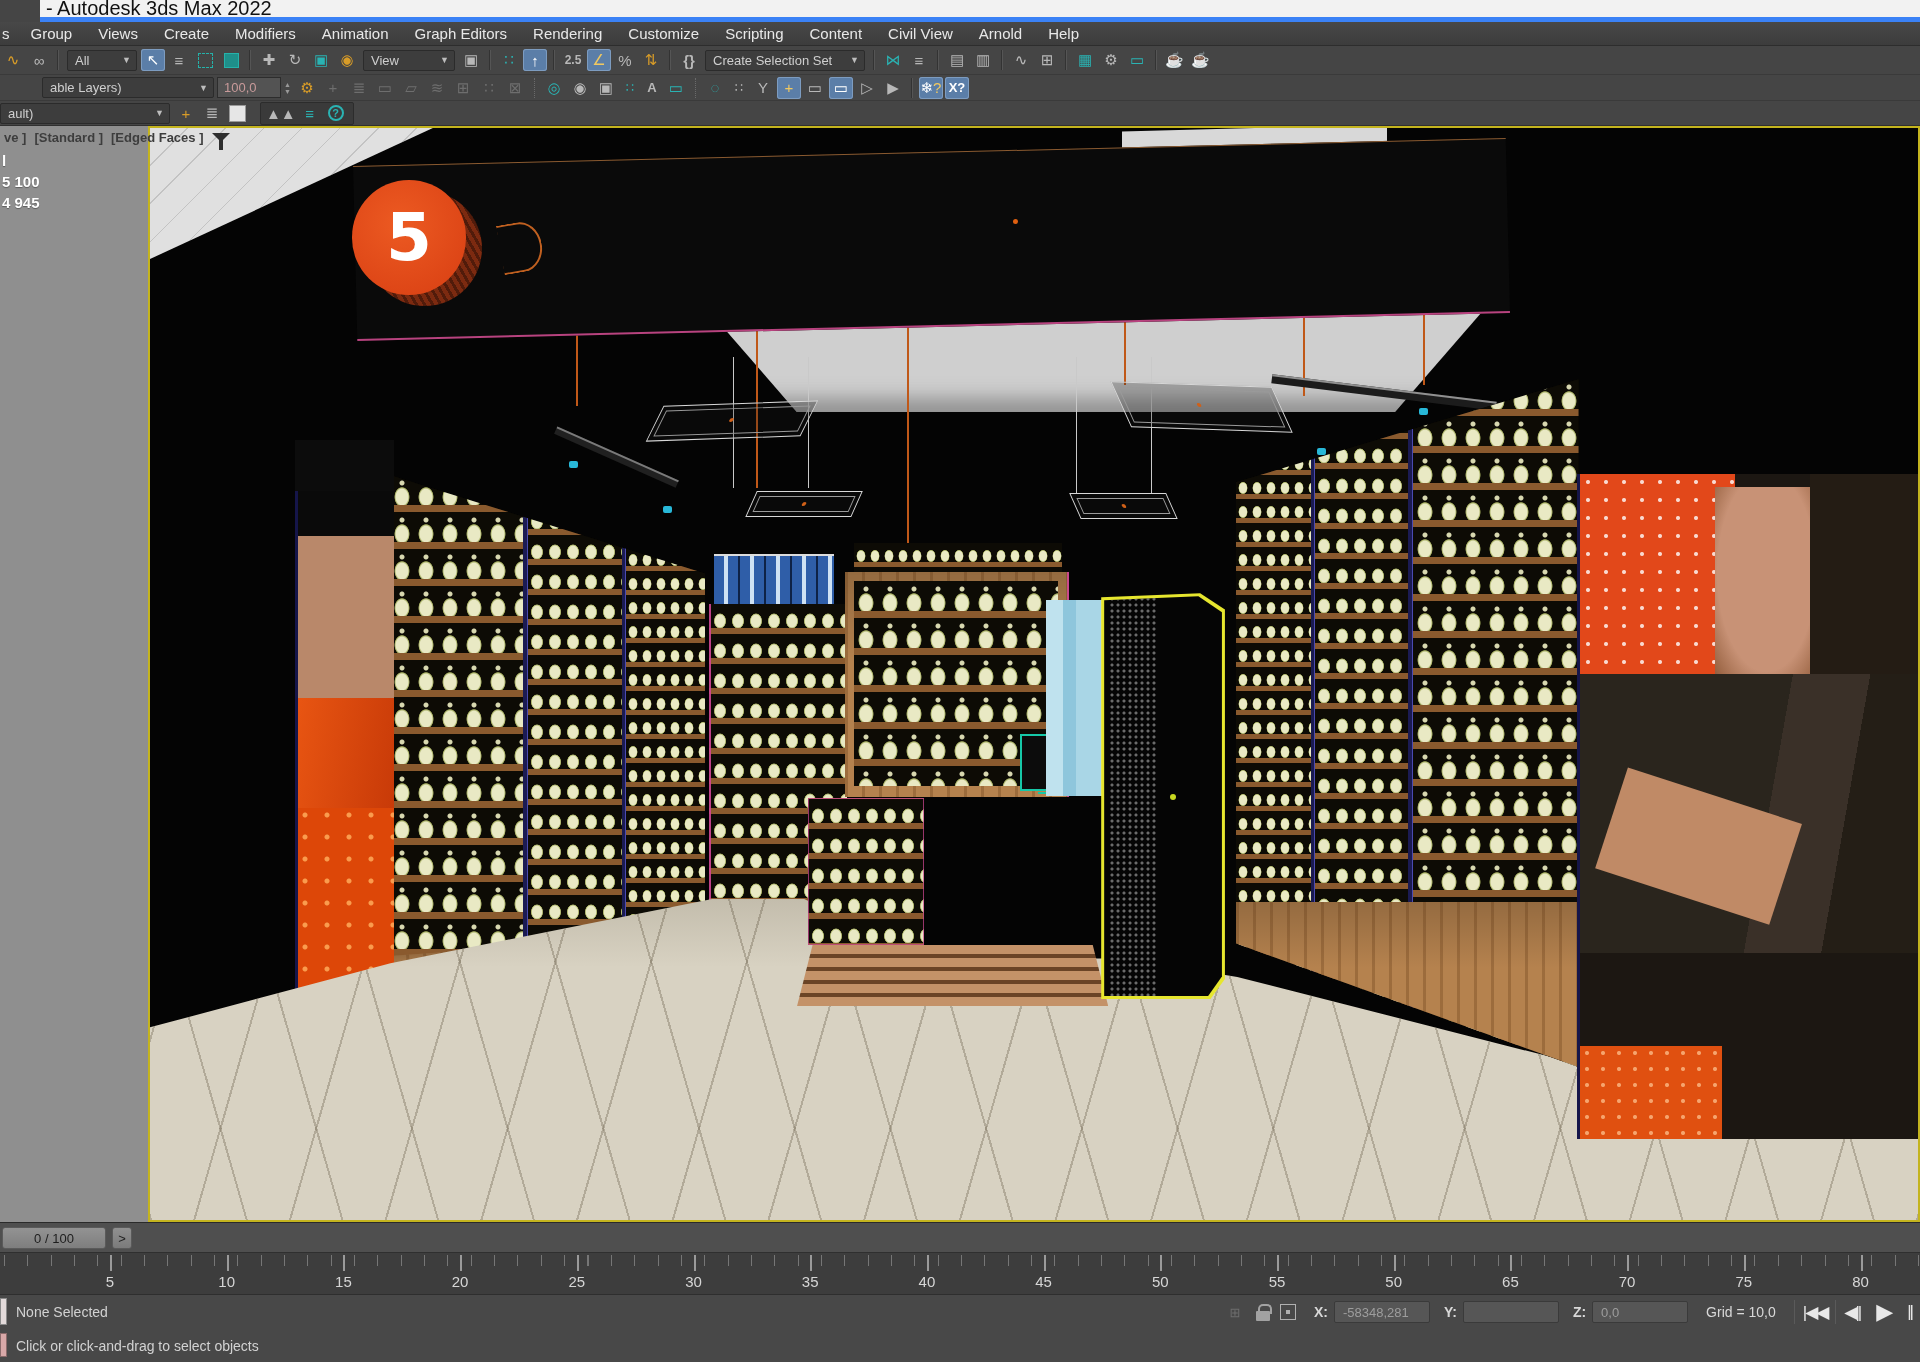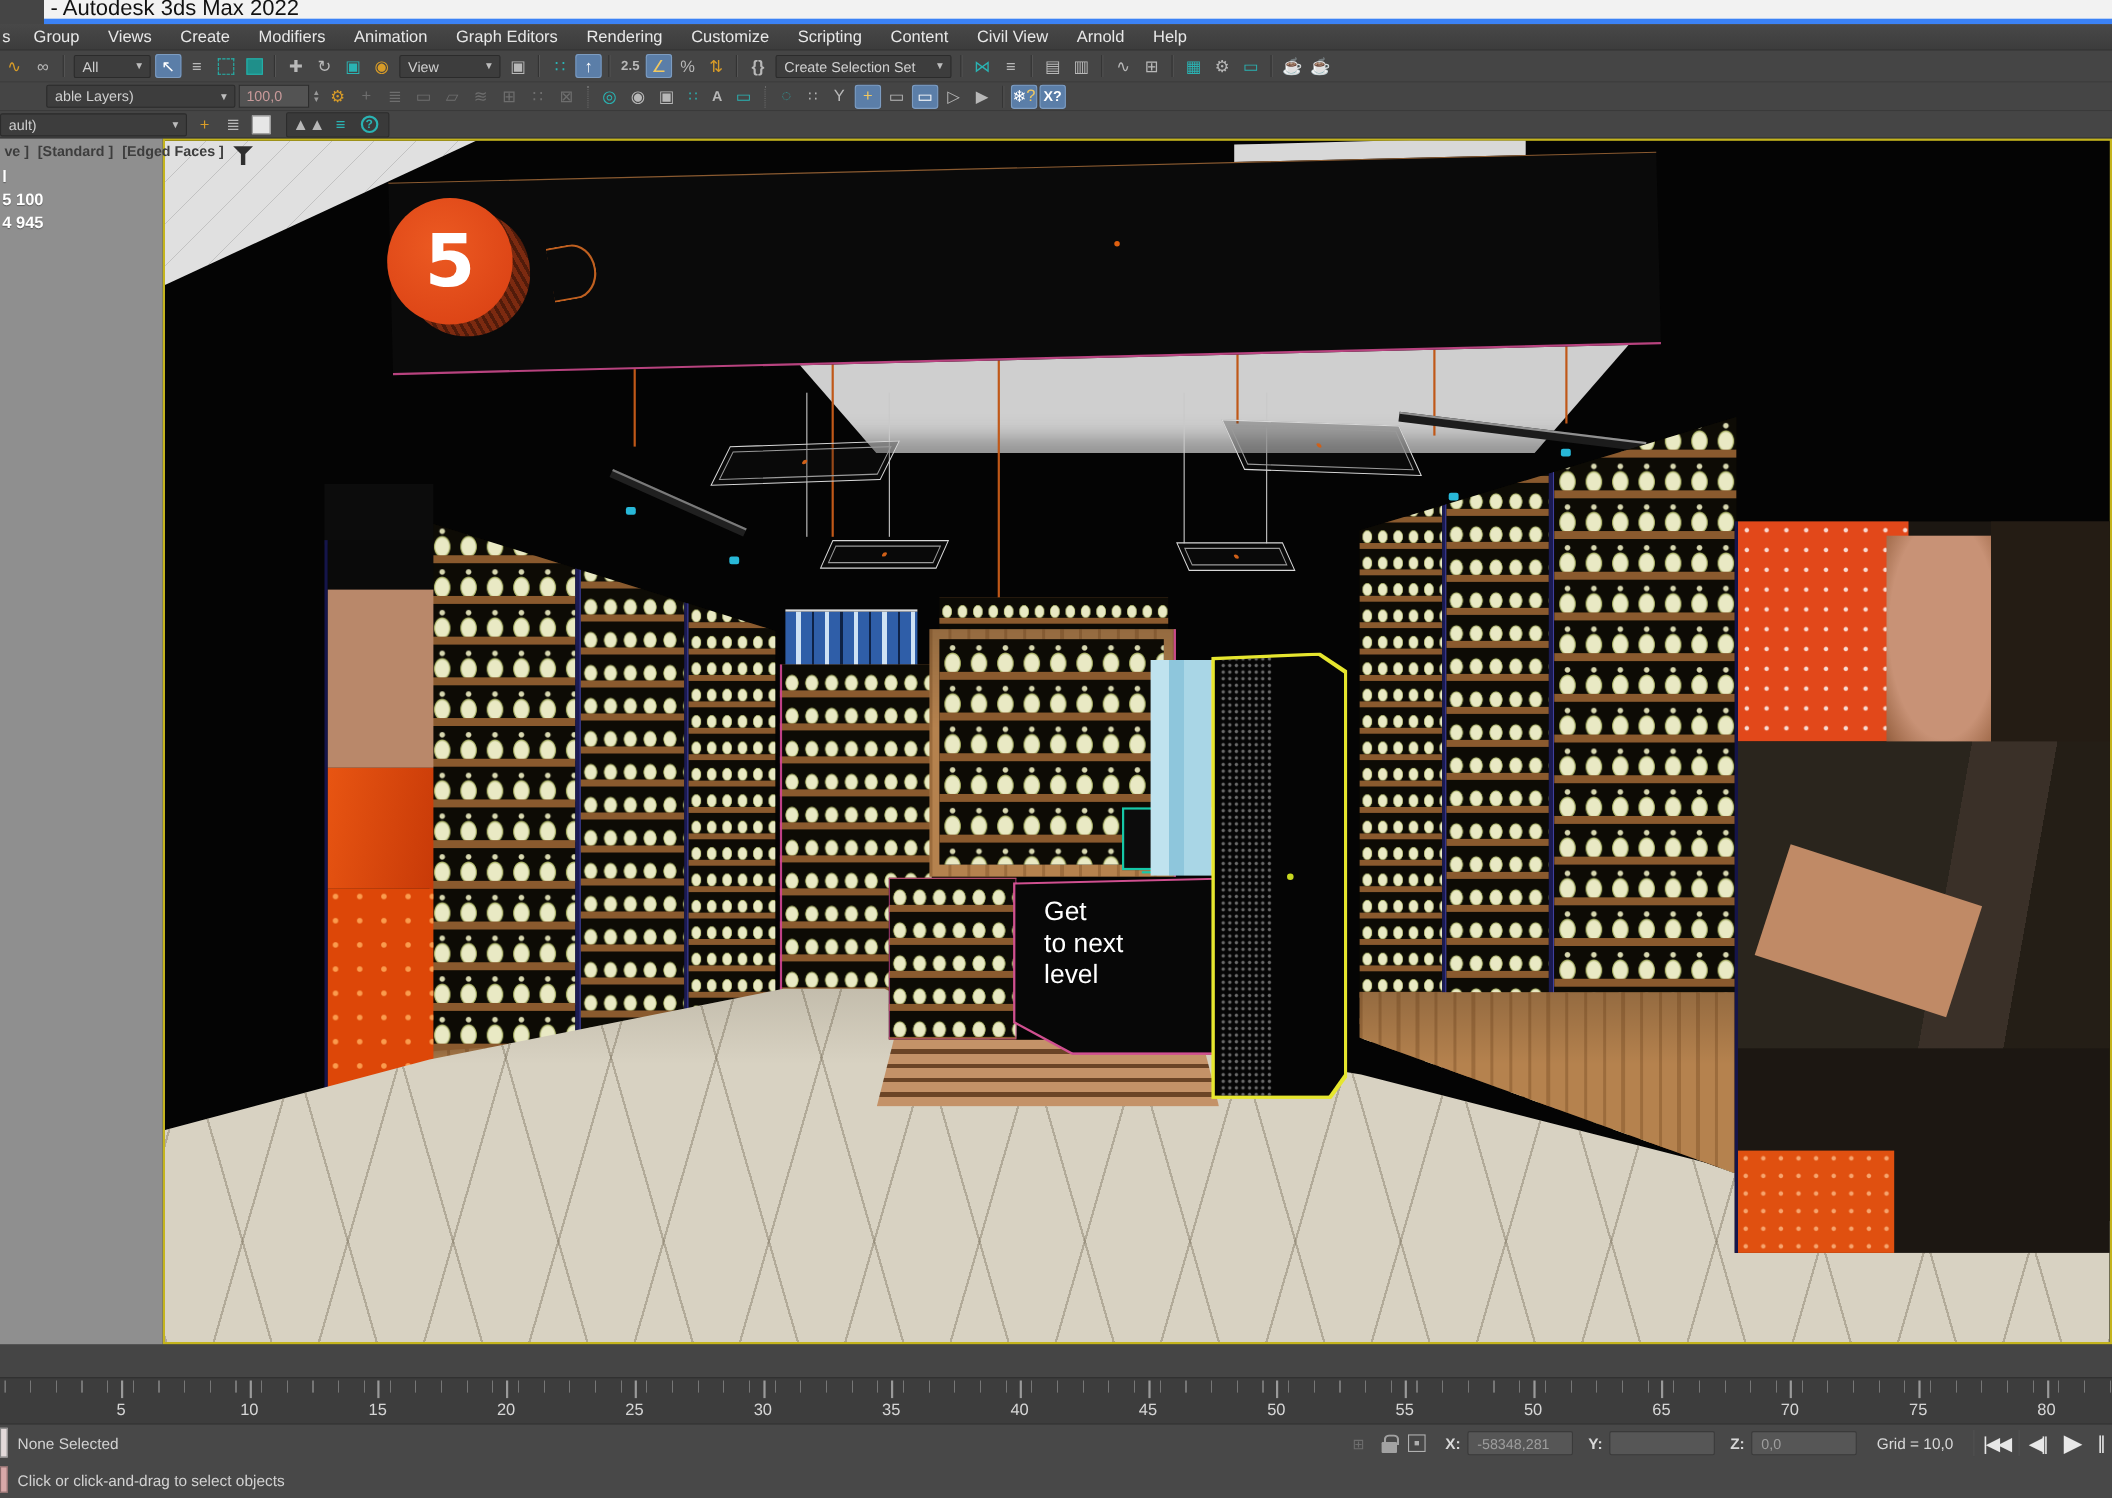--- a/index.html
+++ b/index.html
@@ -367,29 +367,20 @@
 
       <div class="sc" style="left:0;top:58%;width:100%;height:42%;
         clip-path:polygon(0 100%,0 58%,13.6% 44%,31.8% 30%,37% 30%,44% 43%,55.2% 43%,61.5% 47%,80.8% 66%,100% 76%,100% 100%);
         background-color:#d8d2c2;background-image:
           linear-gradient(to bottom, rgba(60,50,30,.4), rgba(0,0,0,0) 45%),
           repeating-linear-gradient(74deg, rgba(120,110,90,.4) 0 2px, rgba(0,0,0,0) 2px 92px),
           repeating-linear-gradient(-74deg, rgba(120,110,90,.4) 0 2px, rgba(0,0,0,0) 2px 92px)"></div>
 
       <div class="sc jars-sm" style="left:37.2%;top:61.4%;width:6.6%;height:13.4%;border:1px solid rgba(210,70,150,.7)"></div>
       <div class="sc" style="left:36.6%;top:74.8%;width:17.6%;height:5.6%;clip-path:polygon(5% 0,95% 0,100% 100%,0 100%);background:repeating-linear-gradient(to bottom,#c49268 0 9px,#6b4426 9px 13px)"></div>
-      <div class="sc" style="left:43.6%;top:61.3%;width:11.7%;height:14.8%;background:#d05090;clip-path:polygon(0 3%,100% 0,100% 100%,26% 100%,0 82%)">
-        <div style="position:absolute;inset:2px;background:#070707;clip-path:polygon(0 3%,100% 0,100% 100%,26% 100%,0 82%)">
-          <div class="counter-text">
-            <div>Get</div>
-            <div>to next</div>
-            <div>level</div>
-          </div>
-        </div>
-      </div>
       <div class="sc" style="left:49.2%;top:55.5%;width:4.7%;height:5.2%;border:2px solid #16c8a8;background:#0c0c0c"></div>
       <div class="sc" style="left:50.2%;top:60.8%;width:2.6%;height:2px;background:#16c8a8"></div>
 
       <div class="sc" style="left:50.7%;top:43.2%;width:3.2%;height:18%;background:linear-gradient(90deg,#bfe2ee 0 30%,#8ec6dc 30% 55%,#a9d6e6 55% 100%);border-right:2px solid #eee"></div>
       <div class="sc" style="left:53.8%;top:42.6%;width:7%;height:37.2%;background:#e6e62e;clip-path:polygon(0 1%,80% 0,100% 4%,100% 95%,88% 100%,0 100%)">
         <div style="position:absolute;inset:3px;background:#050505;clip-path:polygon(0 1%,80% 0,100% 4%,100% 95%,88% 100%,0 100%)">
           <div style="position:absolute;left:4%;top:0;width:40%;height:100%;background-image:radial-gradient(circle 1px,rgba(190,190,190,.55) 0 1px,rgba(0,0,0,0) 2px);background-size:6px 6px"></div>
         </div>
       </div>
       <div class="sc" style="left:57.7%;top:61%;width:6px;height:6px;border-radius:50%;background:#c8d820"></div>
@@ -407,20 +398,28 @@
         <div style="position:absolute;left:0;top:0;width:46%;height:30%;background-color:#e2481a;background-image:radial-gradient(circle 2px at 8px 8px,rgba(255,255,255,.8) 0 1.5px,rgba(0,0,0,0) 2.5px);background-size:18px 18px"></div>
         <div style="position:absolute;left:40%;top:2%;width:34%;height:32%;background:radial-gradient(ellipse at 45% 40%,#c89276 0 55%,#a06a4a 75%,#5a3a28 100%)"></div>
         <div style="position:absolute;left:68%;top:0;width:32%;height:40%;background:#241c14"></div>
         <div style="position:absolute;left:0;top:30%;width:100%;height:42%;background:linear-gradient(100deg,#2a251d 0 55%,#3a3028 55% 75%,#241e16 75%)"></div>
         <div style="position:absolute;left:8%;top:48%;width:54%;height:16%;background:#c08a66;transform:rotate(18deg)"></div>
         <div style="position:absolute;left:0;bottom:0;width:42%;height:14%;background-color:#e05010;background-image:radial-gradient(circle 2px at 7px 7px,rgba(255,200,150,.7) 0 1.5px,rgba(0,0,0,0) 2.5px);background-size:16px 16px"></div>
       </div>
     </div>
   </div>
 
+  <div id="timeslider">
+    <div id="ts-handle">
+      <span>0 / 100</span>
+    </div>
+    <div id="ts-next">
+      <span>&gt;</span>
+    </div>
+  </div>
 
   <div id="ruler">
     <div id="ruler-minor"></div>
     <div id="ruler-majors">
         <div class="tick-major" style="left: 110px;"></div>
         <div class="tick-label" style="left: 110px;">5</div>
         <div class="tick-major" style="left: 226.7px;"></div>
         <div class="tick-label" style="left: 226.7px;">10</div>
         <div class="tick-major" style="left: 343.4px;"></div>
         <div class="tick-label" style="left: 343.4px;">15</div>

